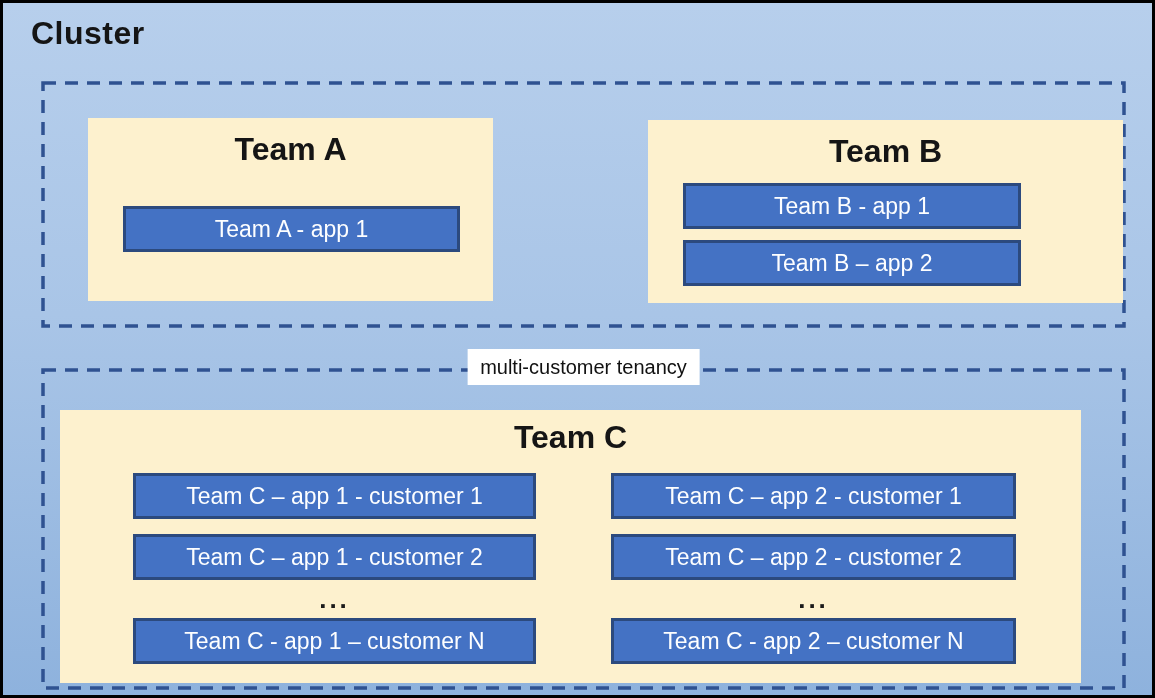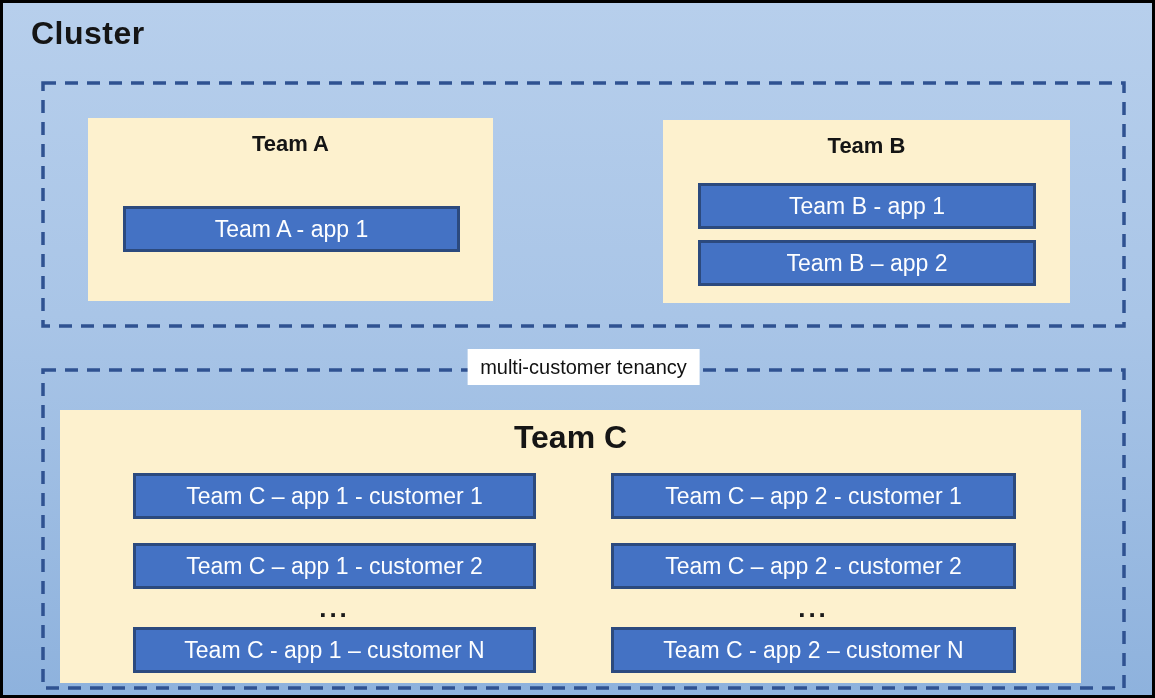--- a/index.html
+++ b/index.html
@@ -42,28 +42,28 @@
     padding: 6px 13px;
     white-space: nowrap;
     line-height: 1.2;
   }
 
   .team {
     position: absolute;
     background: #FDF1CE;
   }
   .team-a { left: 47px;  top: 37px; width: 405px; height: 183px; }
-  .team-b { left: 622px; top: 39px; width: 407px; height: 183px; }
+  .team-b { left: 607px; top: 39px; width: 475px; height: 183px; }
   .team-c { left: 19px;  top: 42px; width: 1021px; height: 273px; }
 
   .team-title {
     text-align: center;
     font-weight: bold;
     color: #151515;
-    font-size: 22px;
+    font-size: 32px;
     padding-top: 13px;
   }
   .team-c .team-title { font-size: 32px; padding-top: 9px; }
 
   .app {
     background: #4472C4;
     border: 3px solid #2C4A7E;
     color: #FDFEFF;
     font-size: 23px;
     text-align: center;
@@ -74,21 +74,21 @@
   }
 
   .team-a-app { position: absolute; left: 35px; top: 88px; width: 337px; }
 
   .team-b-apps { position: absolute; left: 35px; top: 63px; width: 338px; }
   .team-b-apps .app + .app { margin-top: 11px; }
 
   .col { position: absolute; top: 63px; }
   .col-1 { left: 73px;  width: 403px; }
   .col-2 { left: 551px; width: 405px; }
-  .col .app + .app { margin-top: 24px; }
+  .col .app + .app { margin-top: 15px; }
 
   .dots {
     height: 38px;
     display: flex;
     align-items: center;
     justify-content: center;
     font-size: 26px;
     font-weight: bold;
     color: #1a1a1a;
     letter-spacing: 3px;

